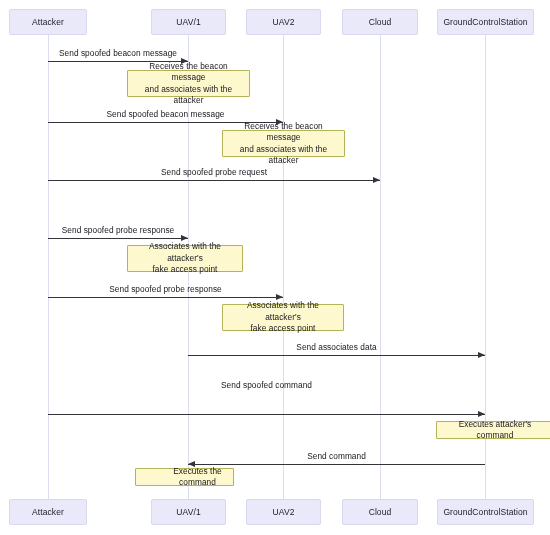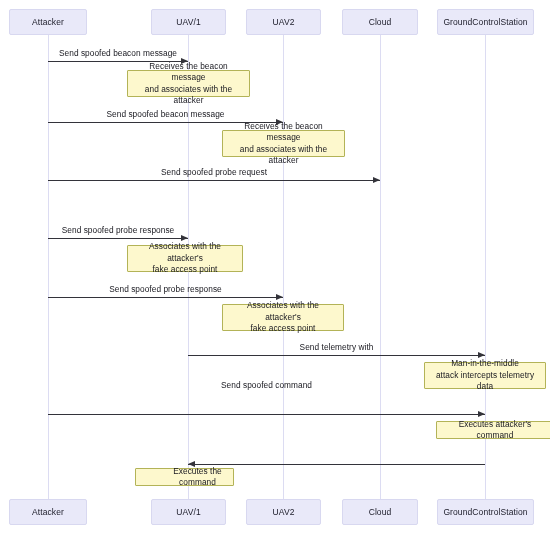--- a/index.html
+++ b/index.html
@@ -118,31 +118,30 @@
     <div class="arrowhead right" style="top: 177px; left: 373px;"></div>
     <div class="msg-label" style="left: 48px; width: 332px; top: 167px;">Send spoofed probe request</div>
     <div class="msg" style="left: 48px; width: 140px; top: 238px;"></div>
     <div class="arrowhead right" style="top: 235px; left: 181px;"></div>
     <div class="msg-label" style="left: 48px; width: 140px; top: 225px;">Send spoofed probe response</div>
     <div class="msg" style="left: 48px; width: 235px; top: 297px;"></div>
     <div class="arrowhead right" style="top: 294px; left: 276px;"></div>
     <div class="msg-label" style="left: 48px; width: 235px; top: 284px;">Send spoofed probe response</div>
     <div class="msg" style="left: 188px; width: 297px; top: 355px;"></div>
     <div class="arrowhead right" style="top: 352px; left: 478px;"></div>
-    <div class="msg-label" style="left: 188px; width: 297px; top: 342px;">Send telemetry with</div>
+    <div class="msg-label" style="left: 188px; width: 297px; top: 342px;">Send associates data</div>
     <div class="msg" style="left: 48px; width: 437px; top: 414px;"></div>
     <div class="arrowhead right" style="top: 411px; left: 478px;"></div>
     <div class="msg-label" style="left: 48px; width: 437px; top: 380px;">Send spoofed command</div>
     <div class="msg" style="left: 188px; width: 297px; top: 464px;"></div>
     <div class="arrowhead left" style="top: 461px; left: 188px;"></div>
+    <div class="msg-label" style="left: 188px; width: 297px; top: 451px;">Send command</div>
     <div class="note" style="left: 127px; top: 70px; width: 123px; height: 27px;">Receives the beacon message
 and associates with the attacker</div>
     <div class="note" style="left: 222px; top: 130px; width: 123px; height: 27px;">Receives the beacon message
 and associates with the attacker</div>
     <div class="note" style="left: 127px; top: 245px; width: 116px; height: 27px;">Associates with the attacker's
 fake access point</div>
     <div class="note" style="left: 222px; top: 304px; width: 122px; height: 27px;">Associates with the attacker's
 fake access point</div>
-    <div class="note" style="left: 424px; top: 362px; width: 122px; height: 27px;">Man-in-the-middle
-attack intercepts telemetry data</div>
     <div class="note" style="left: 436px; top: 421px; width: 118px; height: 18px;">Executes attacker's command</div>
     <div class="note" style="left: 135px; top: 468px; width: 99px; height: 18px; padding-left: 32px;">Executes the command</div>
   </div>
 
 </body></html>

